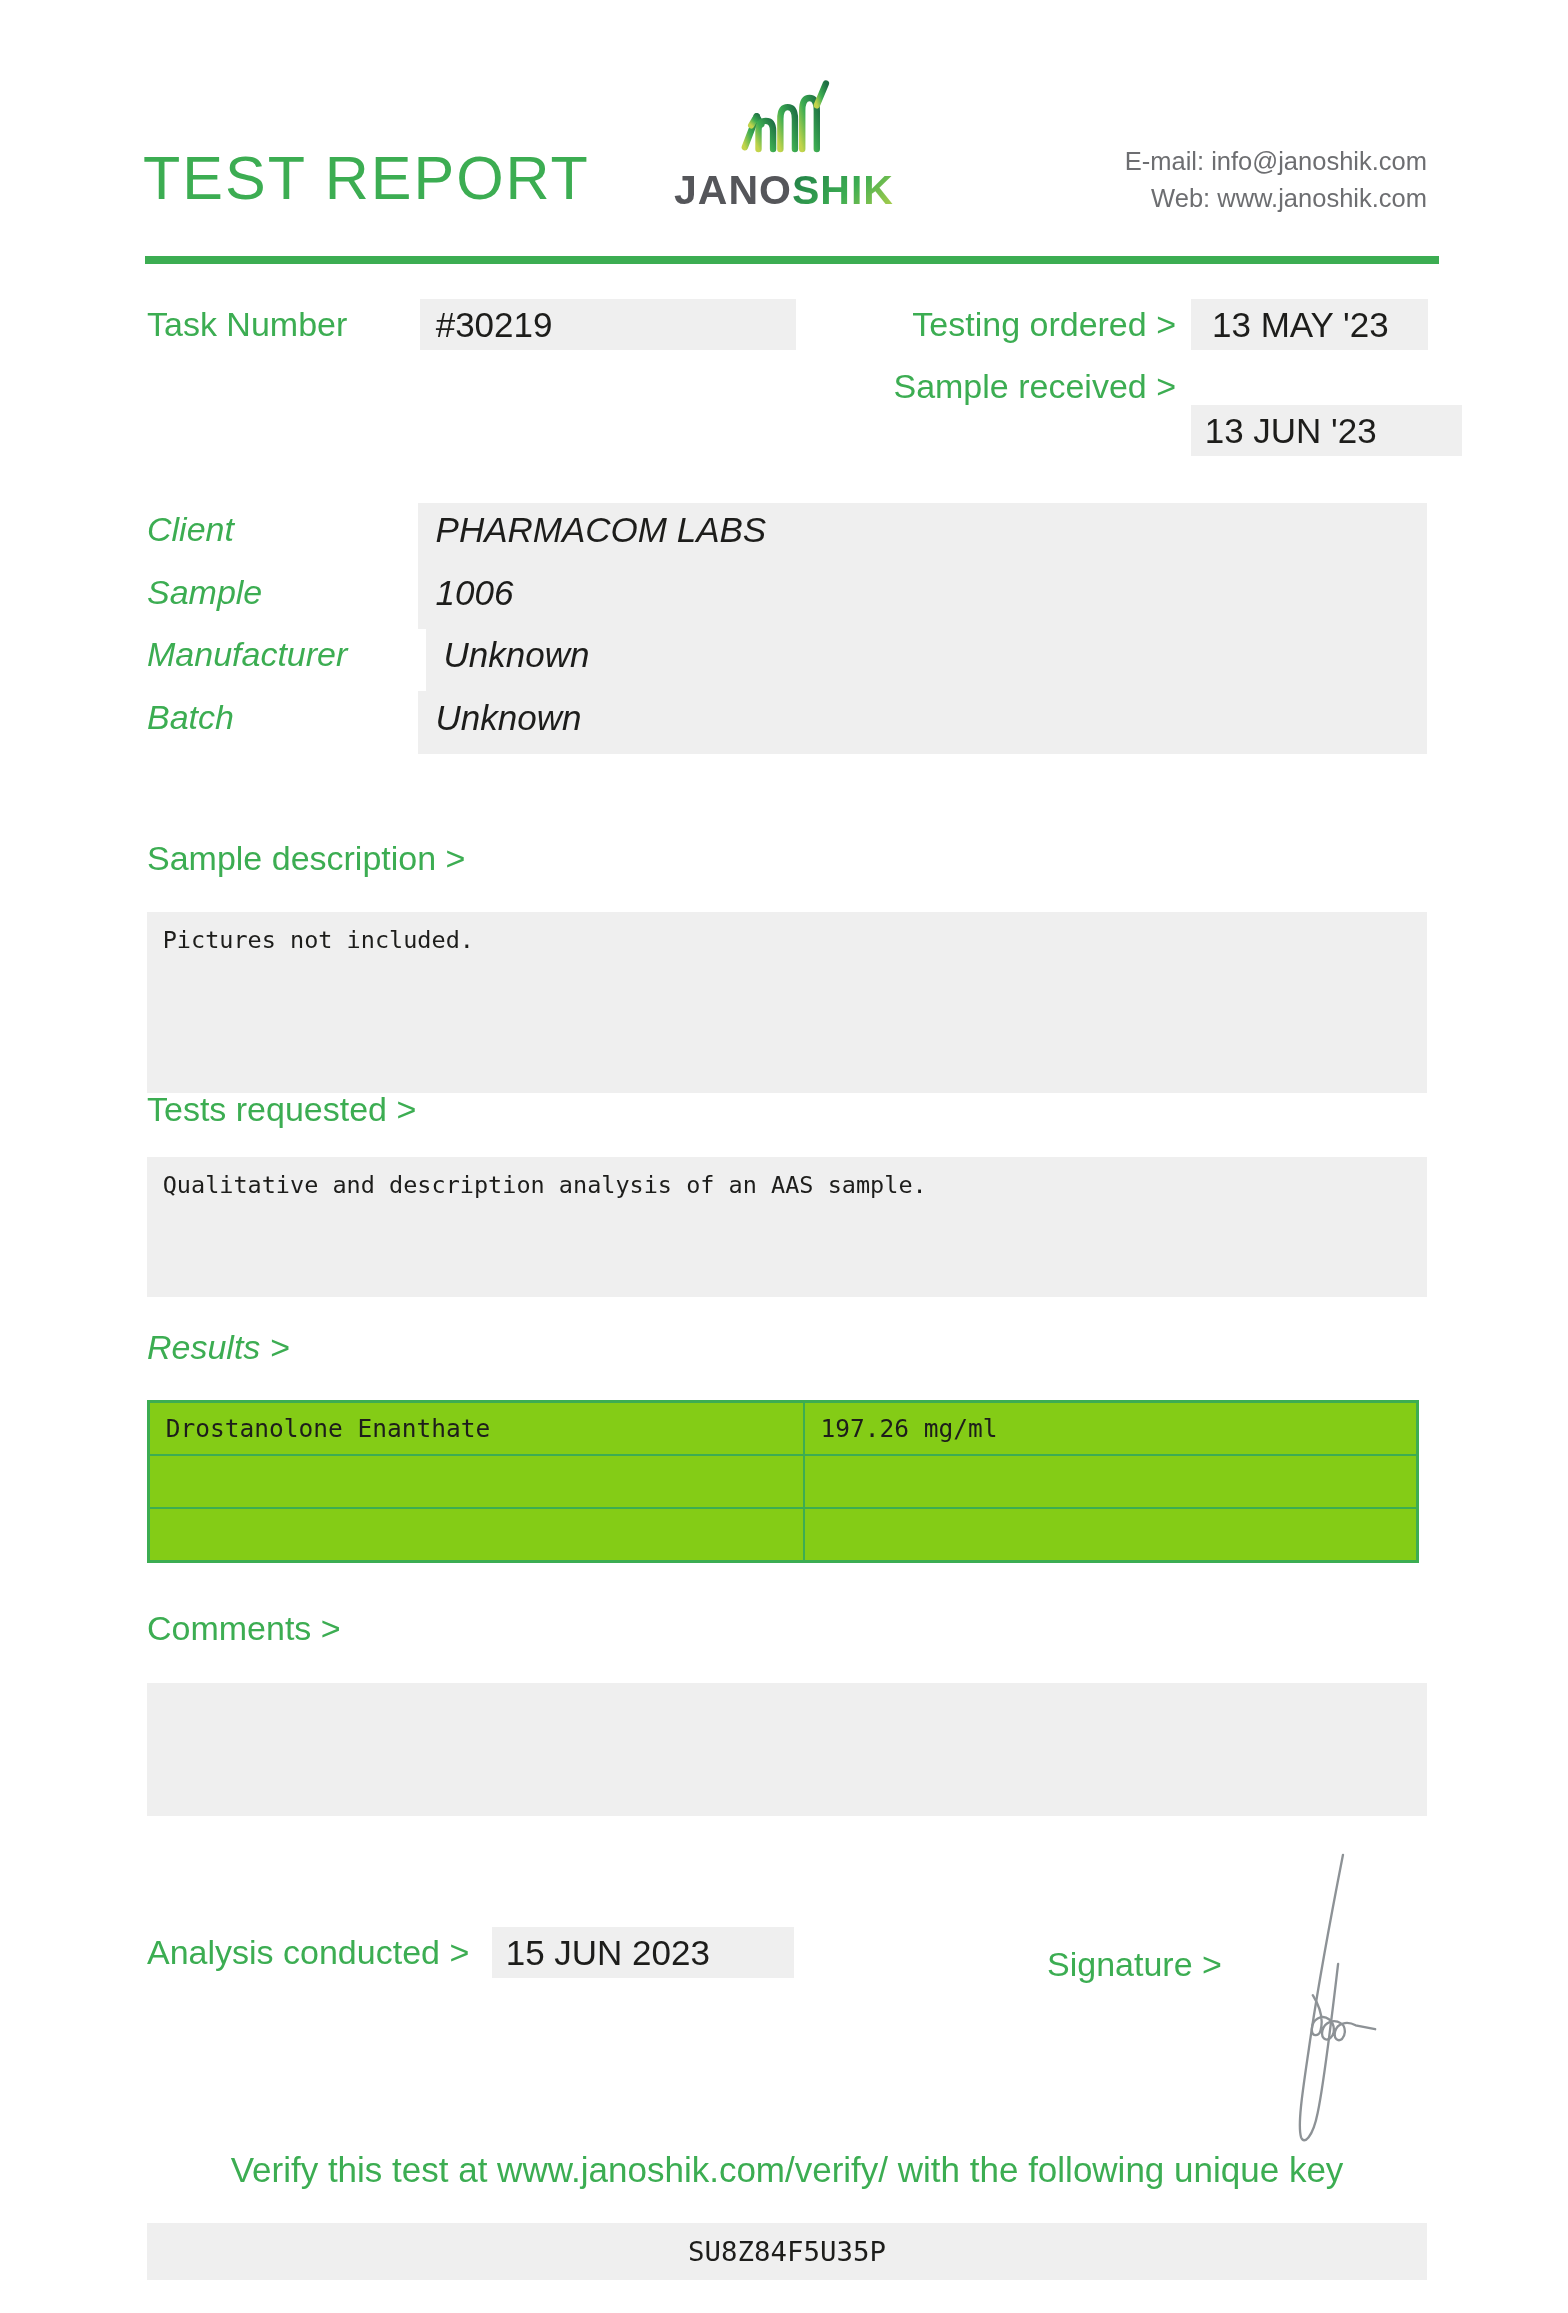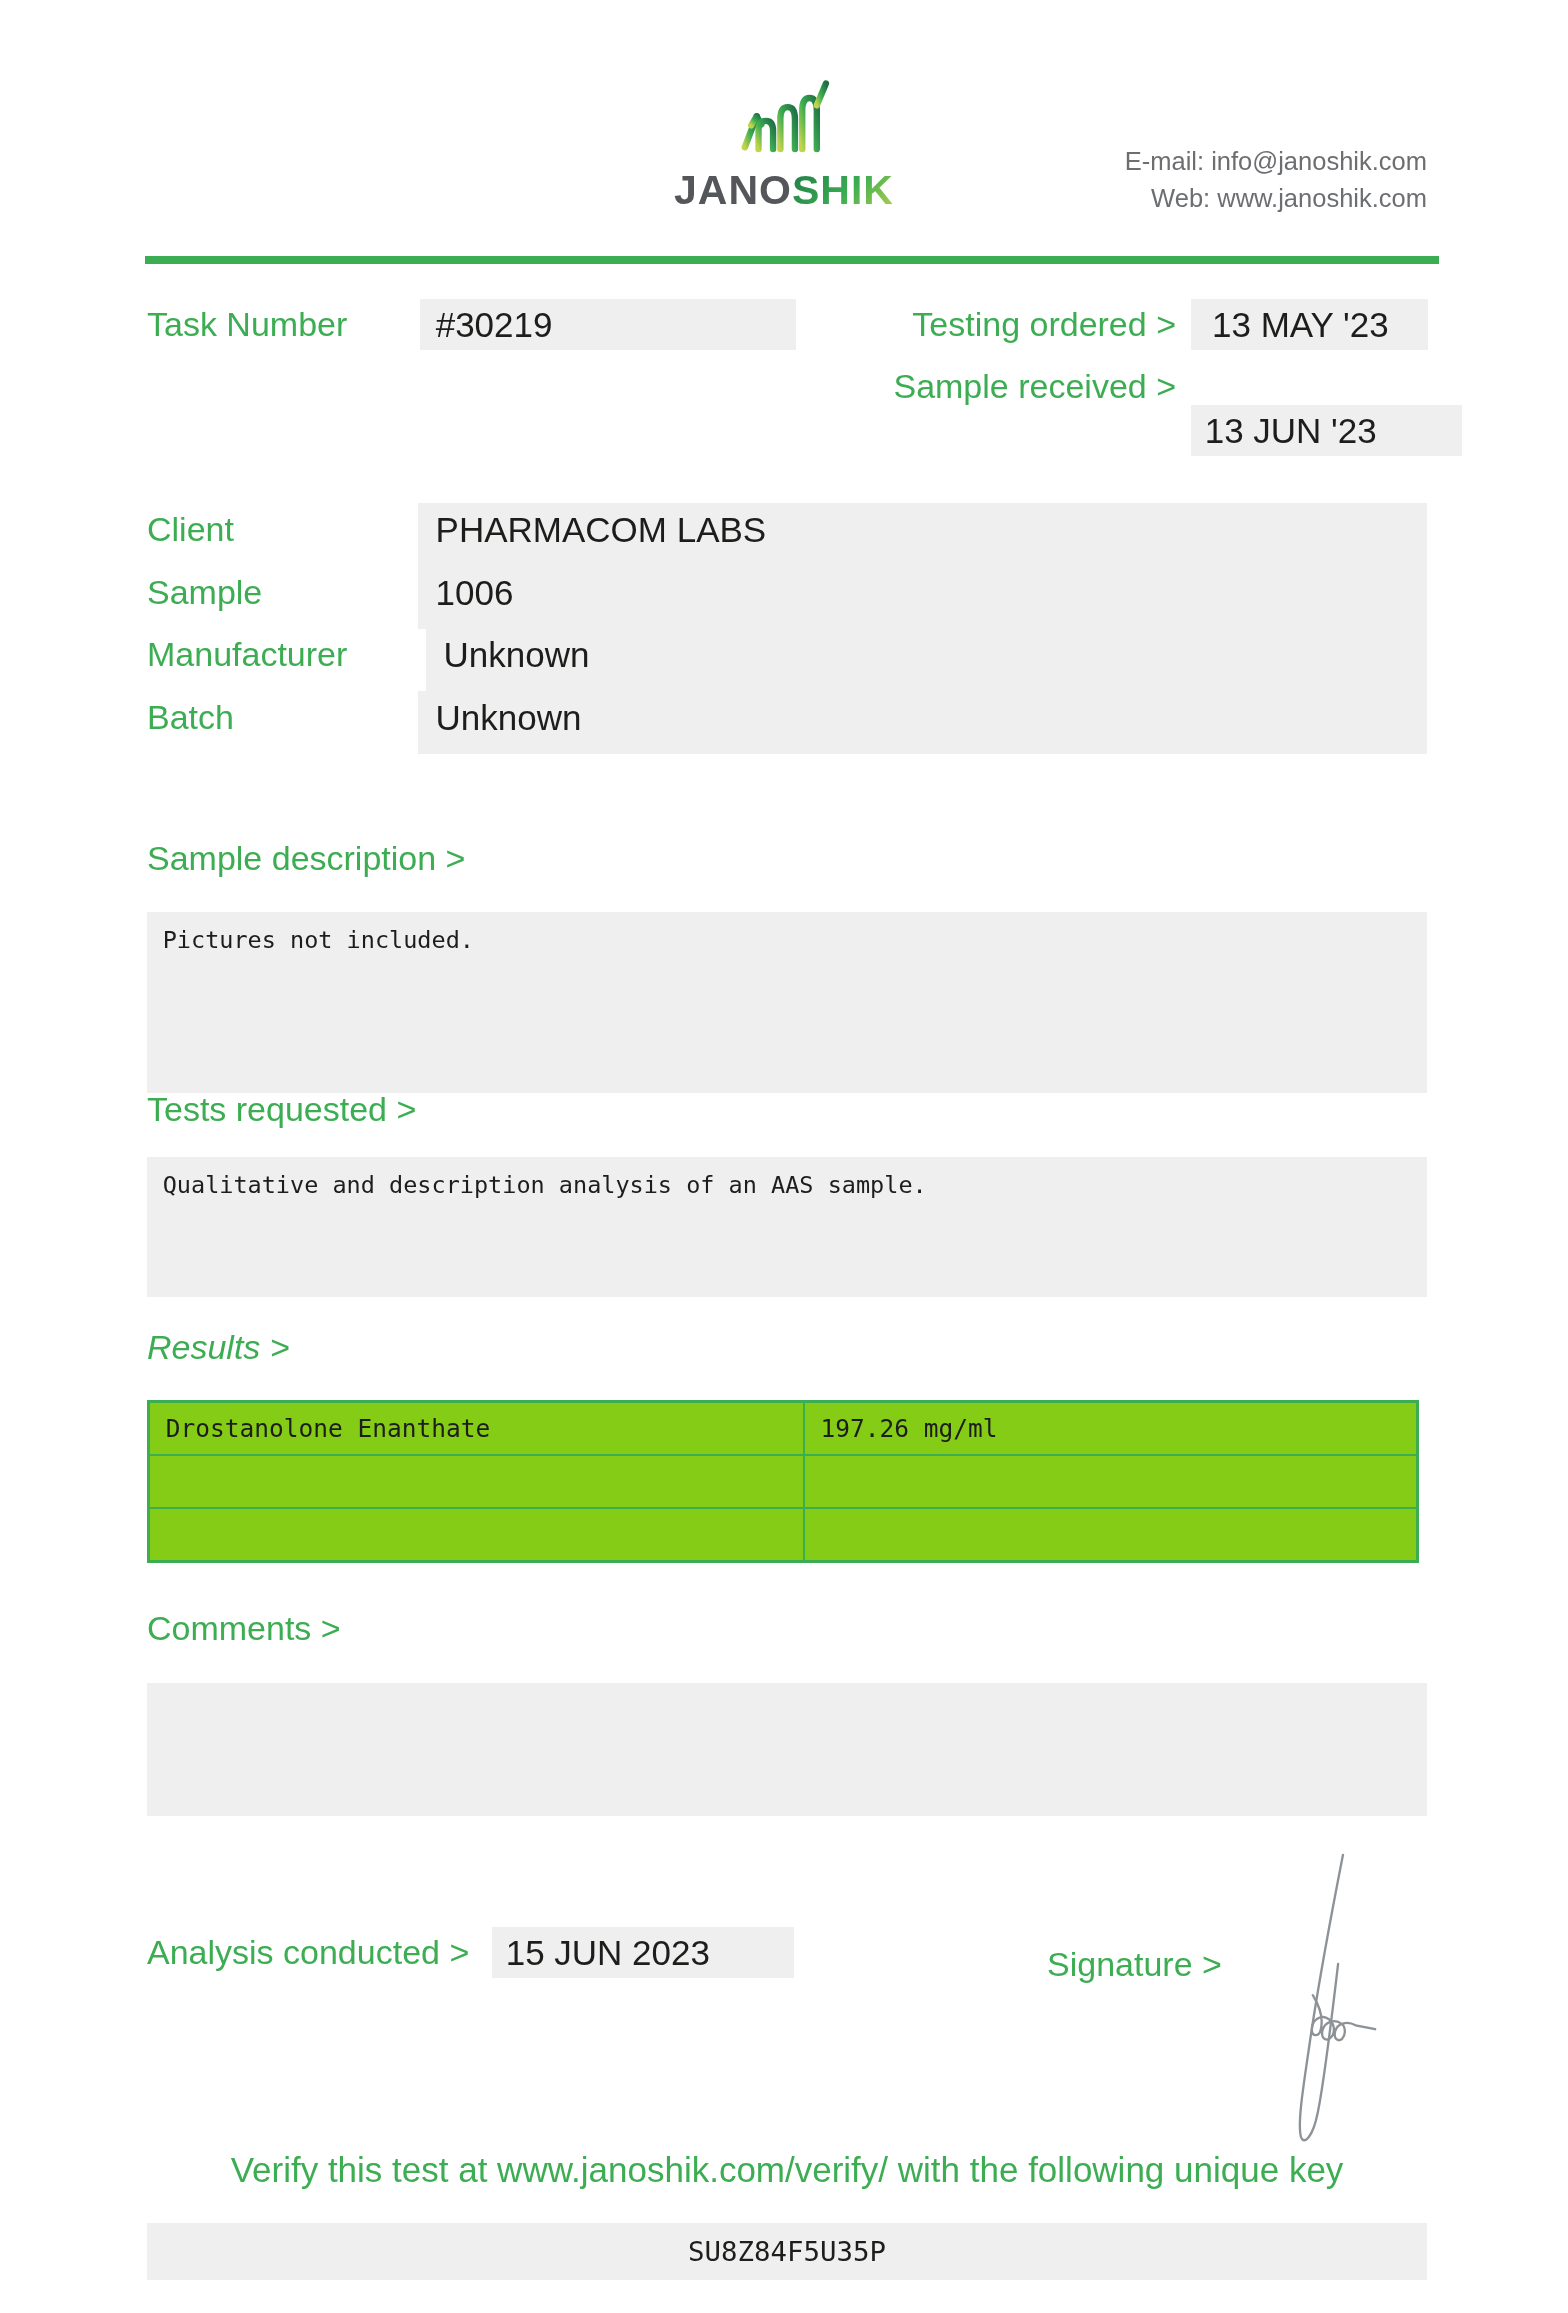--- a/index.html
+++ b/index.html
@@ -48,21 +48,21 @@
   .row-line{height:51px;line-height:51px;}
 
   .task-label{left:147px;top:299px;}
   .task-box{left:420px;top:299px;width:376px;padding-left:15.7px;box-sizing:border-box;}
 
   .ordered-label{left:882px;top:299px;width:294px;text-align:right;}
   .ordered-box{left:1191px;top:299px;width:237px;padding-left:21px;box-sizing:border-box;}
   .received-label{left:882px;top:361px;width:294px;text-align:right;}
   .received-box{left:1191px;top:361px;width:271px;padding-left:13.7px;box-sizing:border-box;margin-top:44px;}
 
-  .info-row{left:147px;width:1280px;height:63px;display:flex;}
+  .info-row{left:147px;width:1280px;height:63px;display:flex;font-style:italic;}
   .info-row .ilabel{width:271px;font-size:34px;color:#3cad52;line-height:53px;white-space:nowrap;}
   .info-row .ivalue{flex:1;background:#efefef;font-size:35px;color:#1d1d1b;line-height:53px;padding-left:17.6px;white-space:nowrap;}
   .info-row.r0{top:503px;} .info-row.r1{top:566px;} .info-row.r2{top:628px;gap:8px;} .info-row.r3{top:691px;}
 
   .section-heading{left:147px;font-size:34px;color:#3cad52;white-space:nowrap;}
   .body-box{
     left:147px;width:1280px;background:#efefef;box-sizing:border-box;
     font-family:"DejaVu Sans Mono", monospace;font-size:23.5px;color:#1d1d1b;
     padding:13.7px 15.7px;
   }
@@ -103,20 +103,21 @@
     left:147px;top:2223px;width:1280px;height:57px;background:#efefef;
     text-align:center;line-height:57px;
     font-family:"DejaVu Sans Mono", monospace;font-size:27.4px;color:#1d1d1b;
   }
 </style>
 </head>
 <body>
 
 <div class="page">
 
+  <div class="abs page-title">TEST REPORT</div>
 
   <svg class="abs logo-icon" viewBox="0 0 100 90" fill="none">
     <defs>
       <linearGradient id="lg" x1="0" y1="1" x2="1" y2="0">
         <stop offset="0" stop-color="#c3d44b"></stop>
         <stop offset="0.45" stop-color="#3cad52"></stop>
         <stop offset="1" stop-color="#1e6f44"></stop>
       </linearGradient>
     </defs>
     <g stroke="url(#lg)" stroke-width="7" stroke-linecap="round" stroke-linejoin="round">

